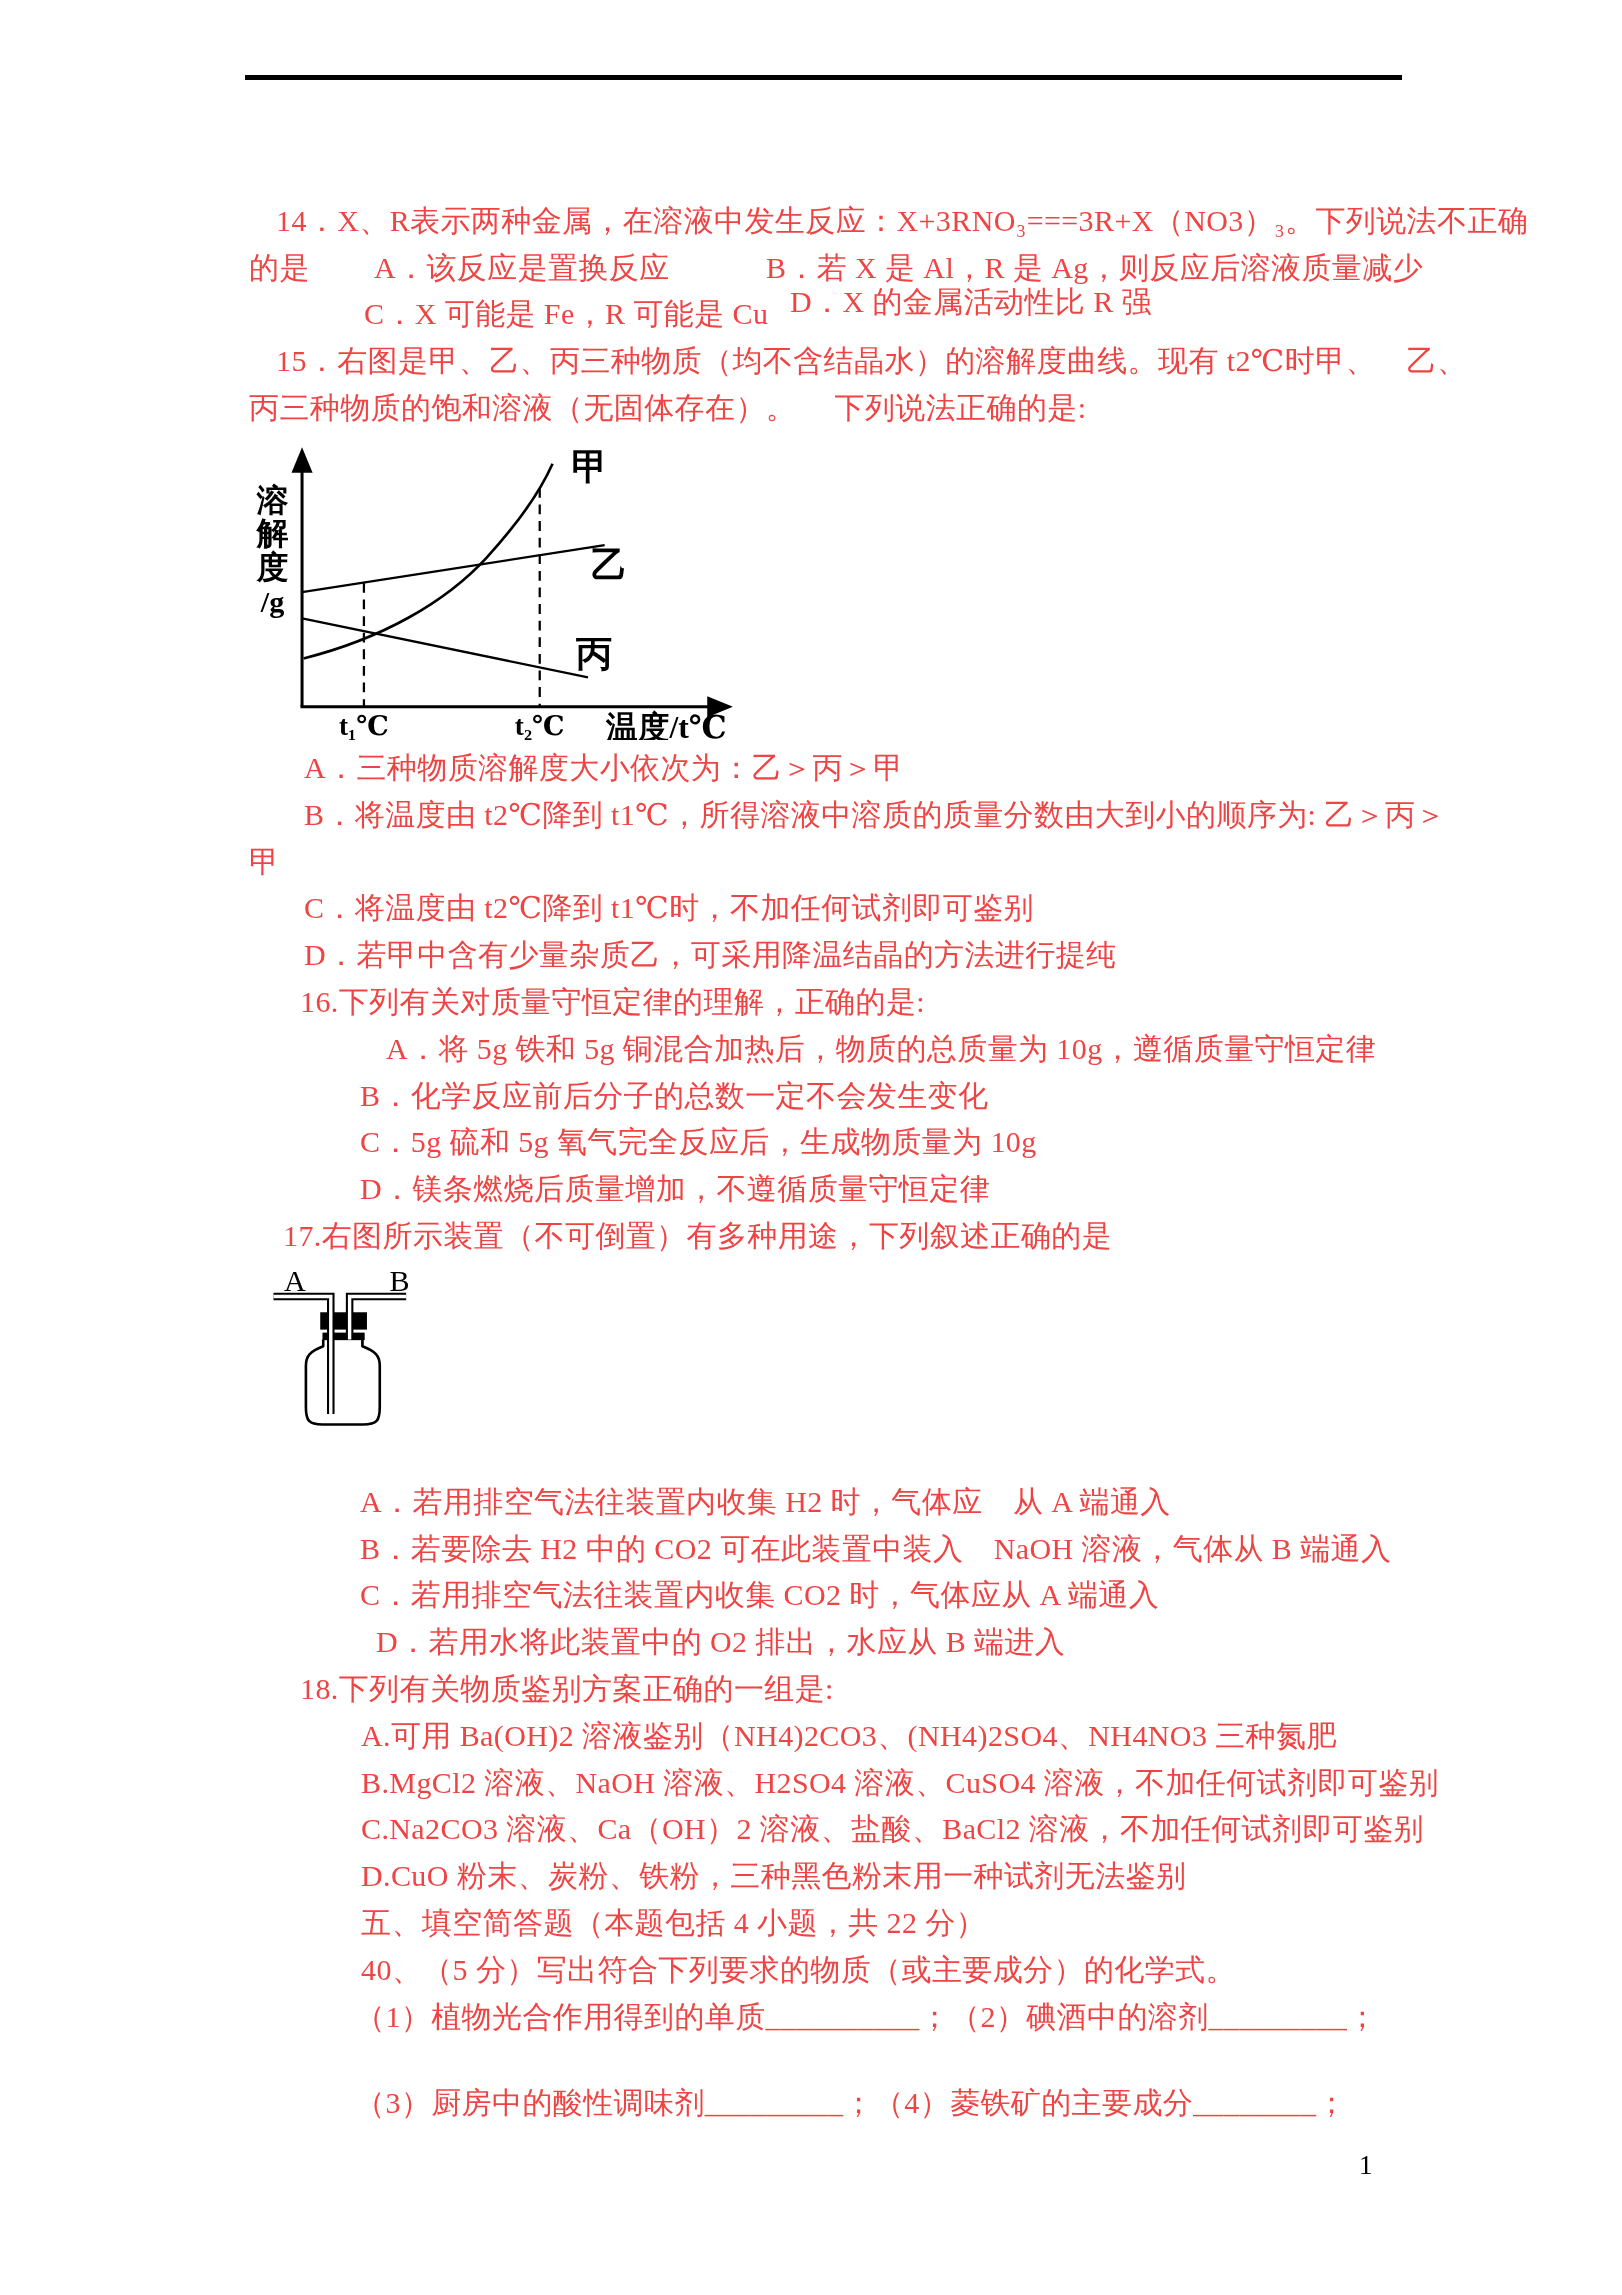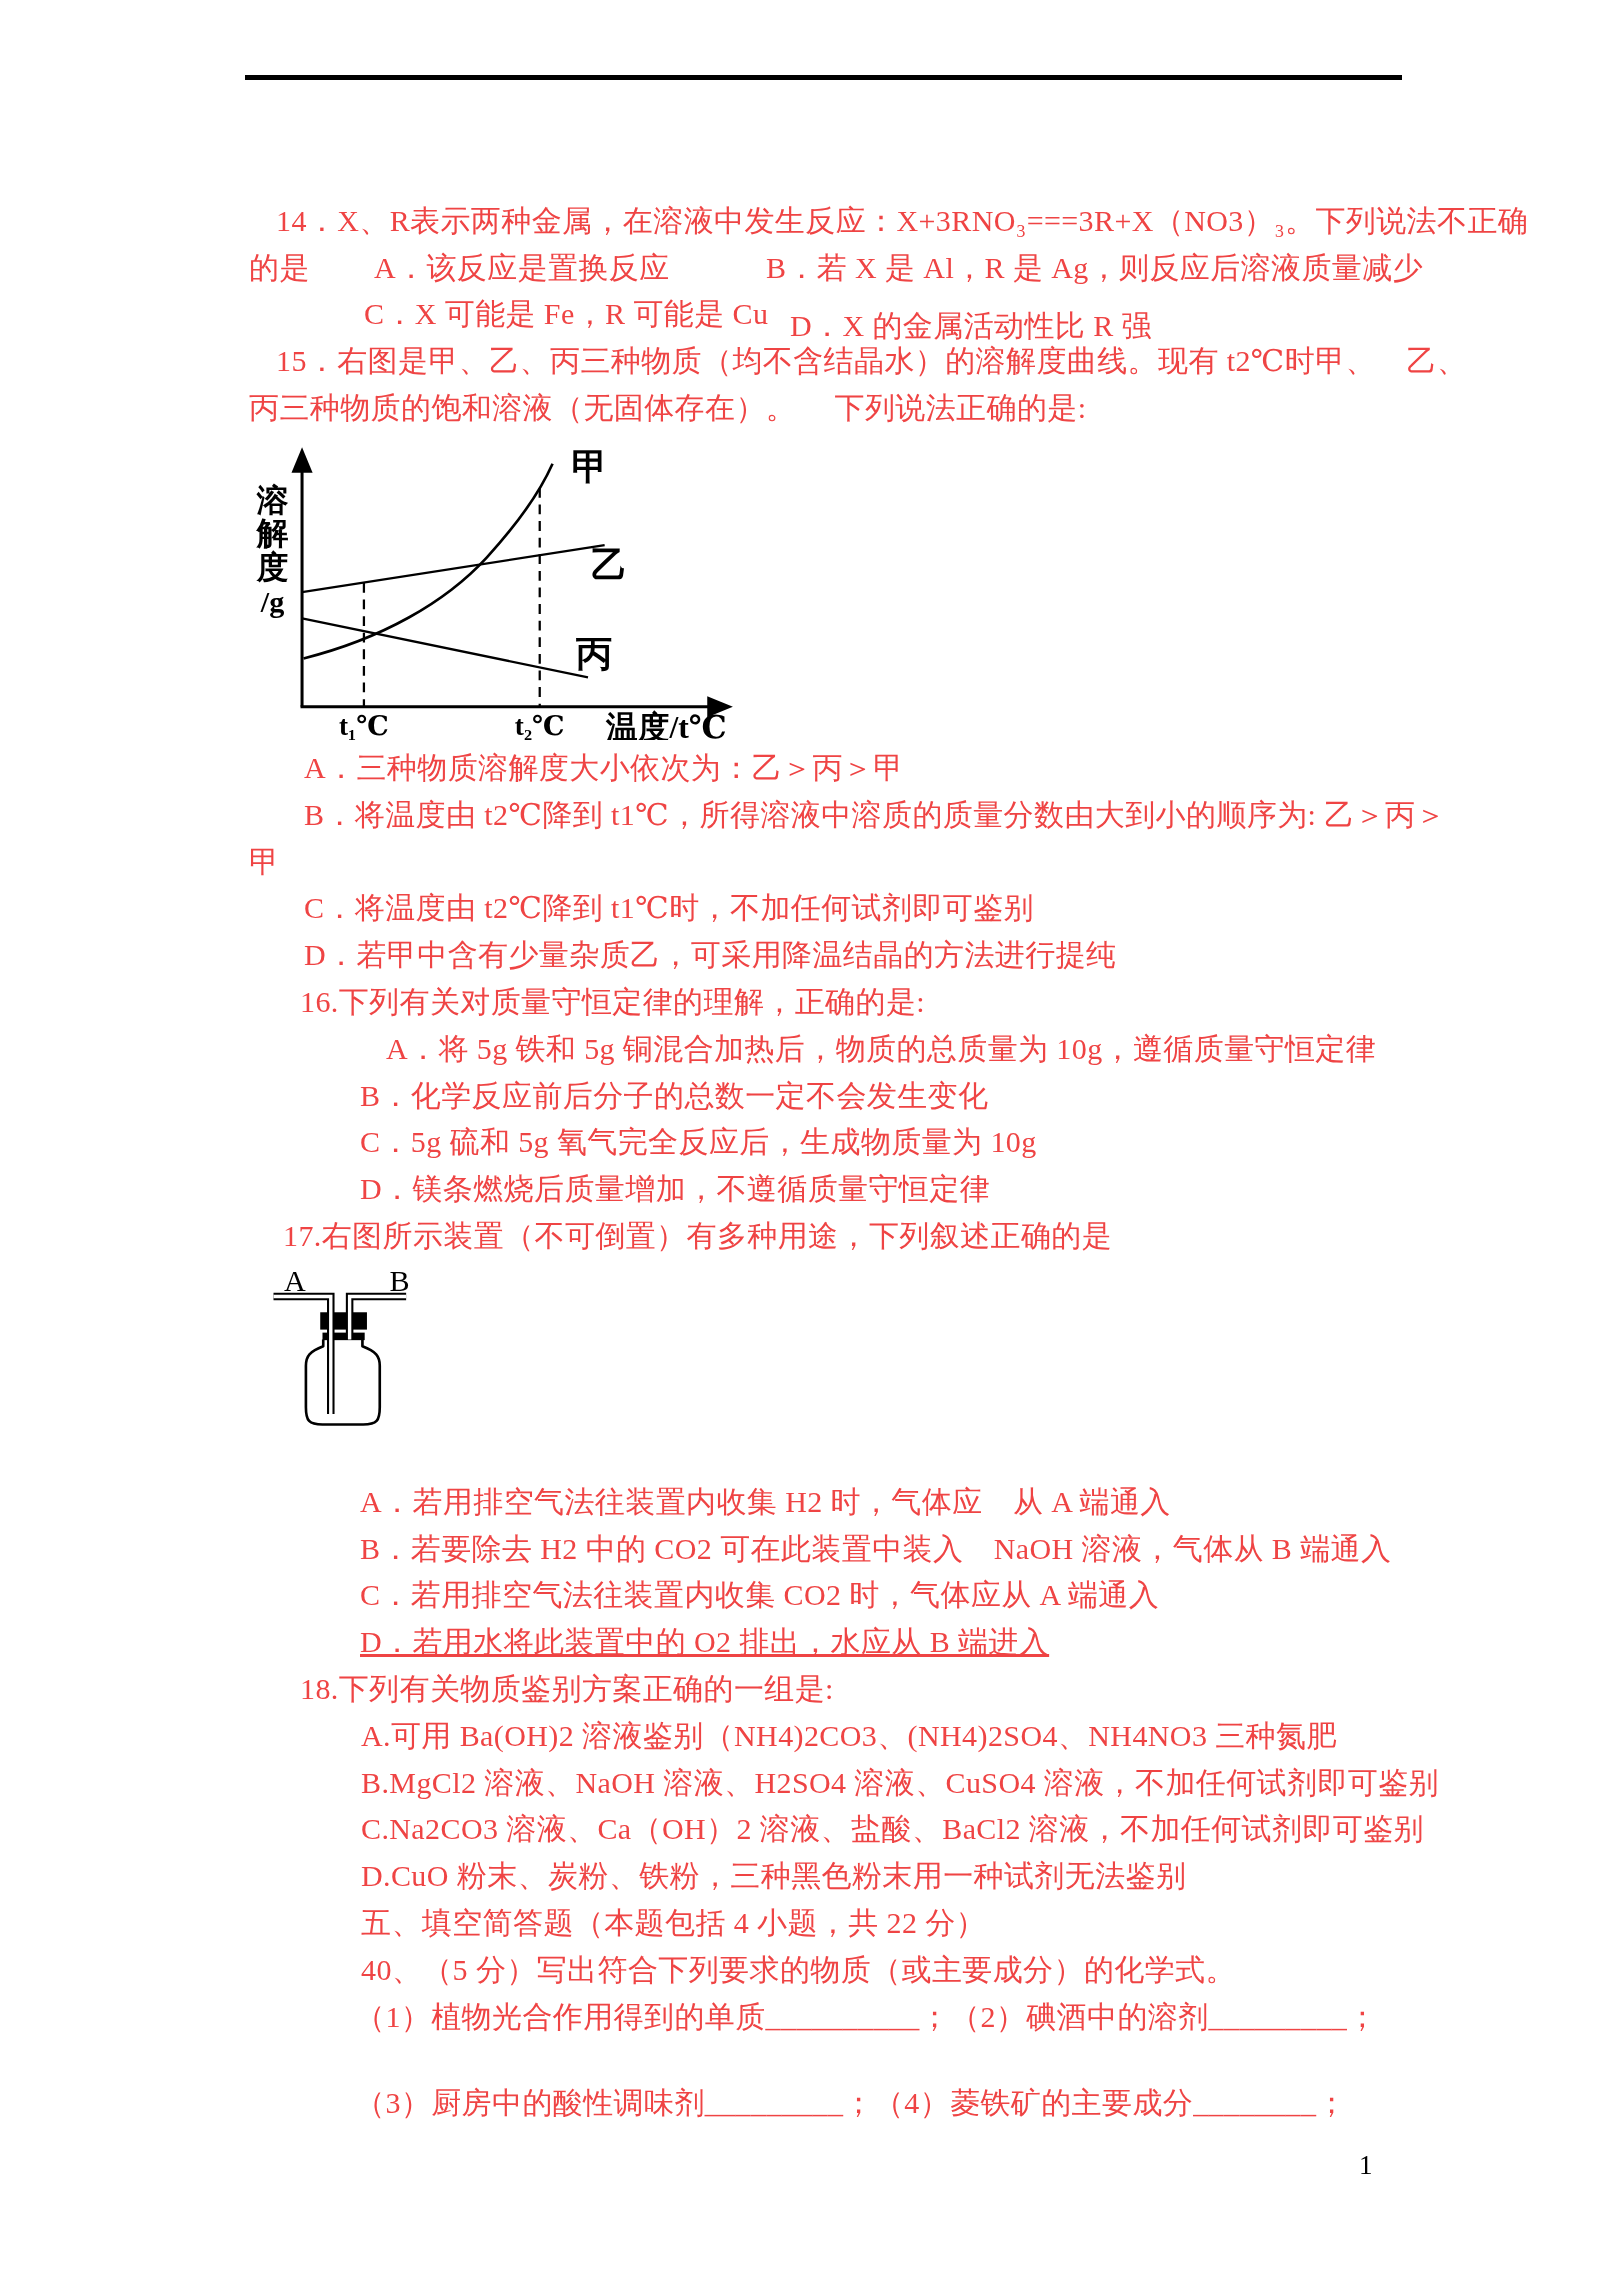--- a/index.html
+++ b/index.html
@@ -40,21 +40,21 @@
 
 <div class="page">
 
   <div class="rule"></div>
 
   <div class="ln" style="left:276px; top:204px;">14．X、R表示两种金属，在溶液中发生反应：X+3RNO₃===3R+X（NO3）₃。下列说法不正确</div>
   <div class="ln" style="left:249px; top:251px;">的是</div>
   <div class="ln" style="left:374px; top:251px;">A．该反应是置换反应</div>
   <div class="ln" style="left:766px; top:251px;">B．若 X 是 Al，R 是 Ag，则反应后溶液质量减少</div>
   <div class="ln" style="left:364px; top:297px;">C．X 可能是 Fe，R 可能是 Cu</div>
-  <div class="ln" style="left:790px; top:309px;">D．X 的金属活动性比 R 强</div>
+  <div class="ln" style="left:790px; top:285px;">D．X 的金属活动性比 R 强</div>
 
   <div class="ln" style="left:276px; top:344px;">15．右图是甲、乙、丙三种物质（均不含结晶水）的溶解度曲线。现有 t2℃时甲、　乙、</div>
   <div class="ln" style="left:249px; top:391px;">丙三种物质的饱和溶液（无固体存在）。　 下列说法正确的是:</div>
 
   <svg style="position:absolute; left:253px; top:438px;" width="498" height="302" viewBox="0 0 660 400">
 
     <line x1="65" y1="40" x2="65" y2="356" stroke="#000" stroke-width="4"></line>
     <polygon points="65,12 51,46 79,46" fill="#000"></polygon>
     <line x1="63" y1="356" x2="608" y2="356" stroke="#000" stroke-width="4"></line>
     <polygon points="636,356 602,342 602,370" fill="#000"></polygon>
@@ -107,21 +107,21 @@
     <path d="M 2 55 L 78 55 L 78 211" fill="none" stroke="#000" stroke-width="10"></path>
     <path d="M 2 55 L 78 55 L 78 211" fill="none" stroke="#fff" stroke-width="4.5"></path>
 
     <path d="M 178 55 L 103 55 L 103 112" fill="none" stroke="#000" stroke-width="10"></path>
     <path d="M 178 55 L 103 55 L 103 112" fill="none" stroke="#fff" stroke-width="4.5"></path>
   </svg>
 
   <div class="ln" style="left:360px; top:1485px;">A．若用排空气法往装置内收集 H2 时，气体应　从 A 端通入</div>
   <div class="ln" style="left:360px; top:1532px;">B．若要除去 H2 中的 CO2 可在此装置中装入　NaOH 溶液，气体从 B 端通入</div>
   <div class="ln" style="left:360px; top:1578px;">C．若用排空气法往装置内收集 CO2 时，气体应从 A 端通入</div>
-  <div class="ln" style="left:360px; top:1625px;text-decoration:underline;">D．若用水将此装置中的 O2 排出，水应从 B 端进入</div>
+  <div class="ln" style="left:376px; top:1625px;">D．若用水将此装置中的 O2 排出，水应从 B 端进入</div>
 
   <div class="ln" style="left:300px; top:1672px;">18.下列有关物质鉴别方案正确的一组是:</div>
   <div class="ln" style="left:361px; top:1719px;">A.可用 Ba(OH)2 溶液鉴别（NH4)2CO3、(NH4)2SO4、NH4NO3 三种氮肥</div>
   <div class="ln" style="left:361px; top:1766px;text-align:center;">B.MgCl2 溶液、NaOH 溶液、H2SO4 溶液、CuSO4 溶液，不加任何试剂即可鉴别</div>
   <div class="ln" style="left:361px; top:1812px;">C.Na2CO3 溶液、Ca（OH）2 溶液、盐酸、BaCl2 溶液，不加任何试剂即可鉴别</div>
   <div class="ln" style="left:361px; top:1859px;">D.CuO 粉末、炭粉、铁粉，三种黑色粉末用一种试剂无法鉴别</div>
 
   <div class="ln" style="left:361px; top:1906px;">五、填空简答题（本题包括 4 小题，共 22 分）</div>
   <div class="ln" style="left:361px; top:1953px;">40、（5 分）写出符合下列要求的物质（或主要成分）的化学式。</div>
   <div class="ln" style="left:355px; top:2000px;">（1）植物光合作用得到的单质__________；（2）碘酒中的溶剂_________；</div>

